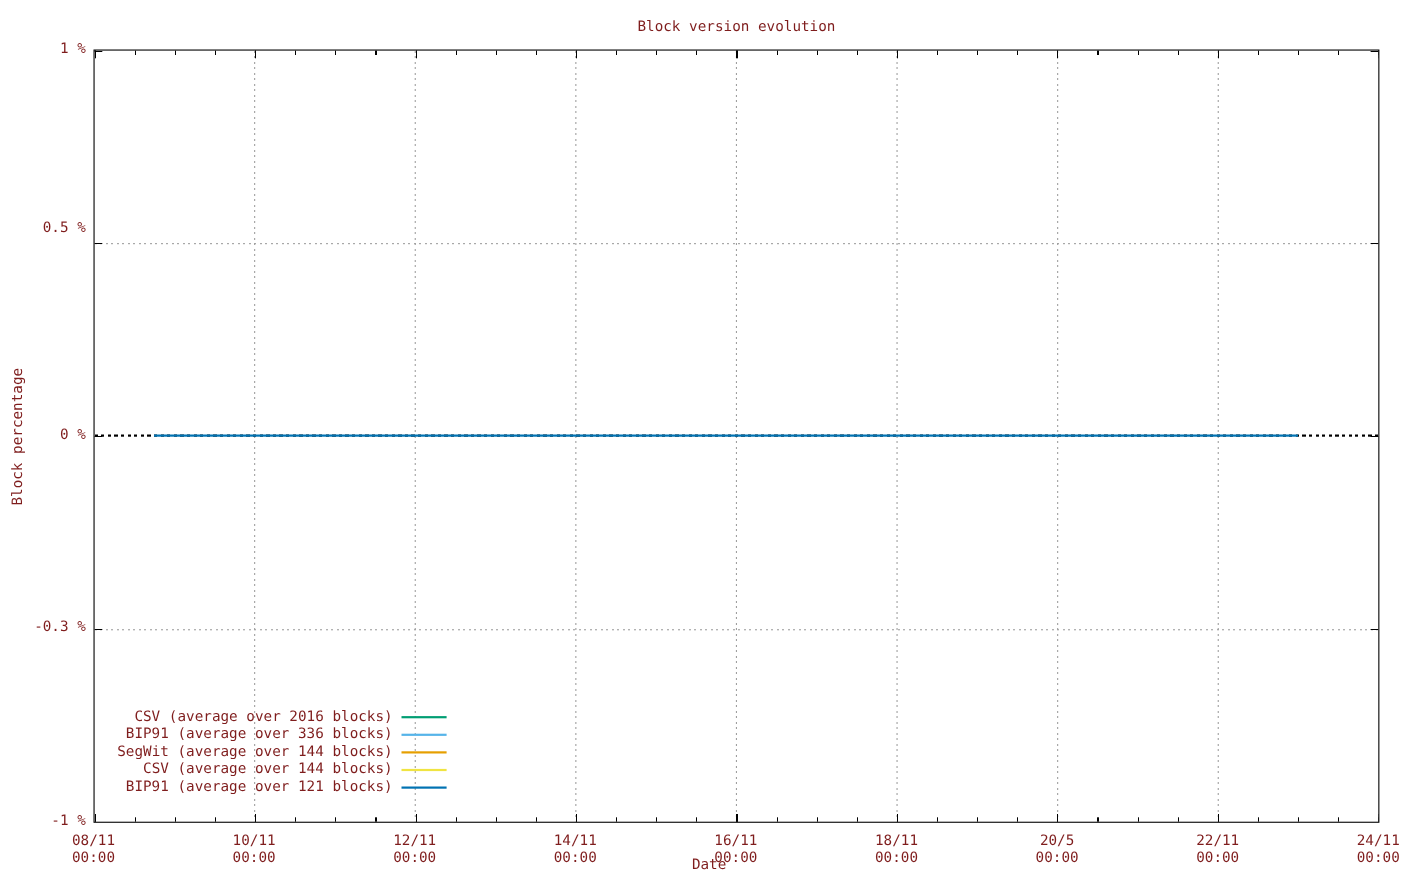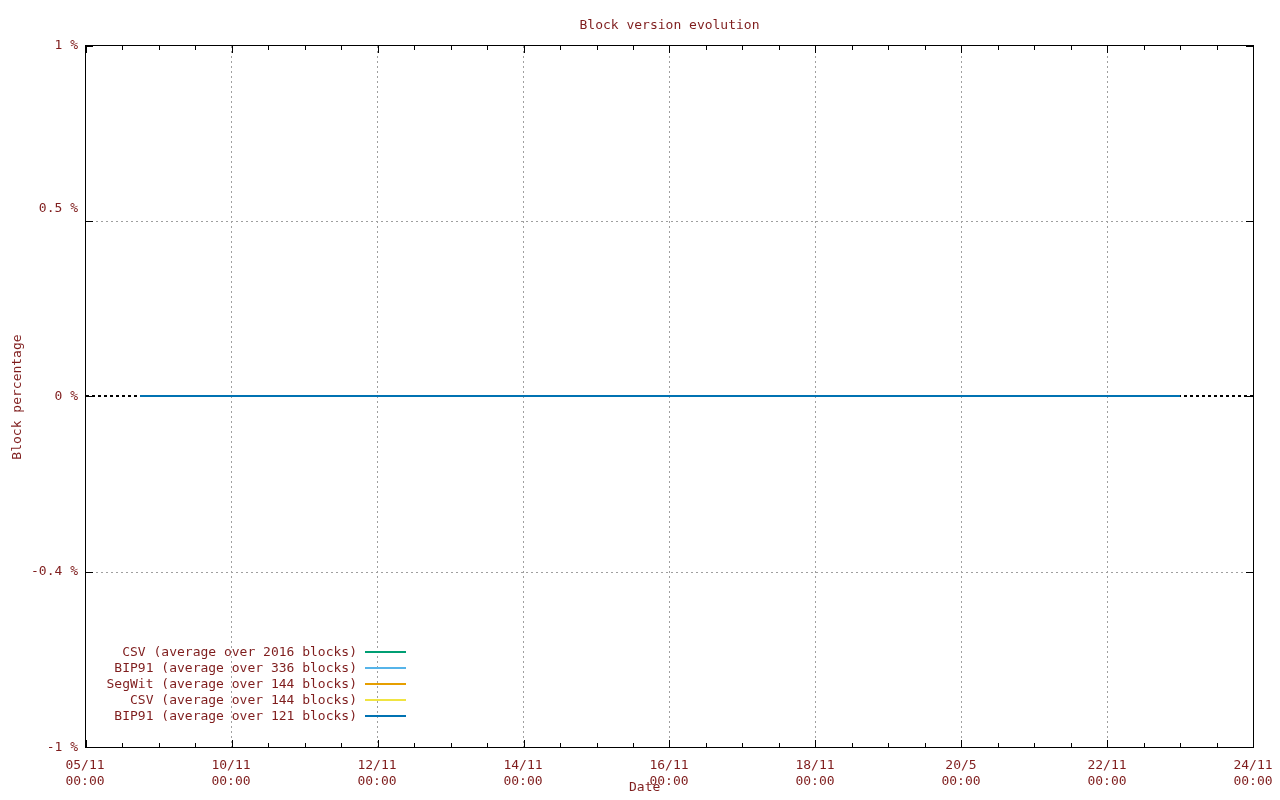--- a/index.html
+++ b/index.html
@@ -140,25 +140,25 @@
       <div class="legend-row">
         <span>BIP91 (average over 121 blocks)</span>
         <span class="legend-sample" style="background: rgb(0, 114, 178);"></span>
       </div>
     </div>
   </div>
 
   <div class="abs ytick" style="top:37px">1 %</div>
   <div class="abs ytick" style="top:200px">0.5 %</div>
   <div class="abs ytick" style="top:388px">0 %</div>
-  <div class="abs ytick" style="top:563px">-0.4 %</div>
+  <div class="abs ytick" style="top:563px">-0.3 %</div>
   <div class="abs ytick" style="top:739px">-1 %</div>
 
   <div class="abs xtick" style="left:45px">
-    <div>05/11</div>
+    <div>08/11</div>
     <div>00:00</div>
   </div>
   <div class="abs xtick" style="left:191px">
     <div>10/11</div>
     <div>00:00</div>
   </div>
   <div class="abs xtick" style="left:337px">
     <div>12/11</div>
     <div>00:00</div>
   </div>

